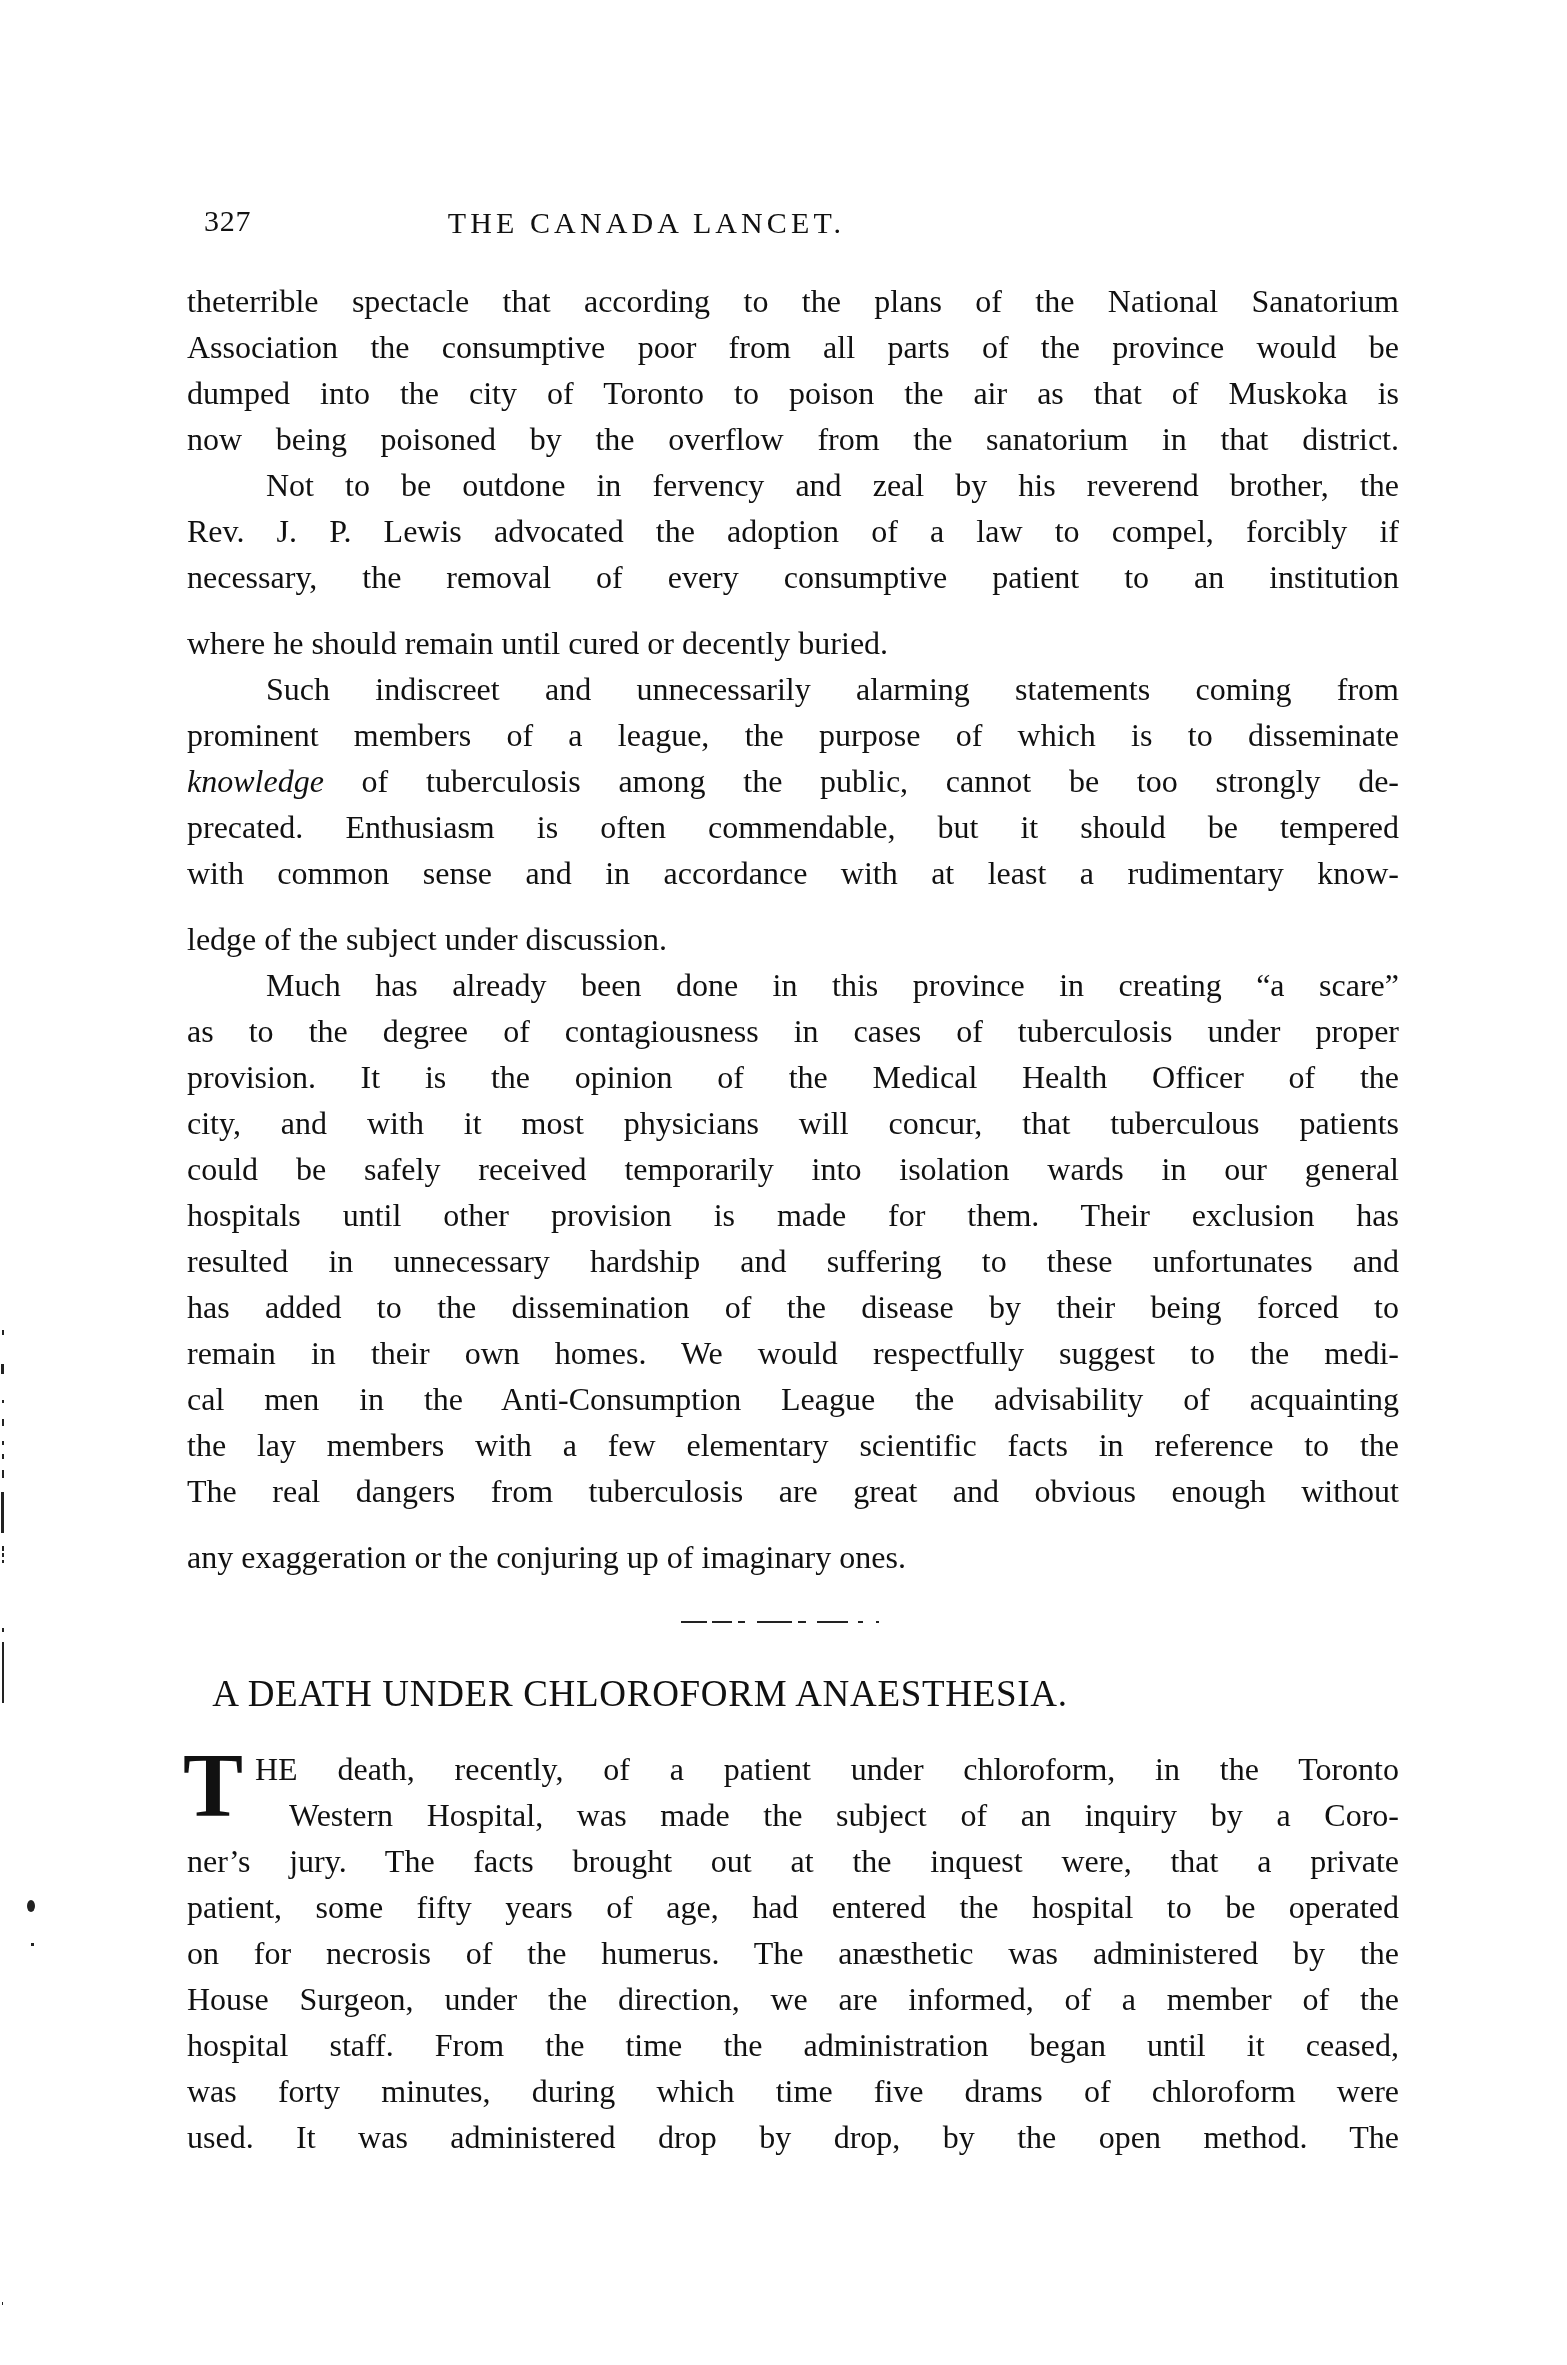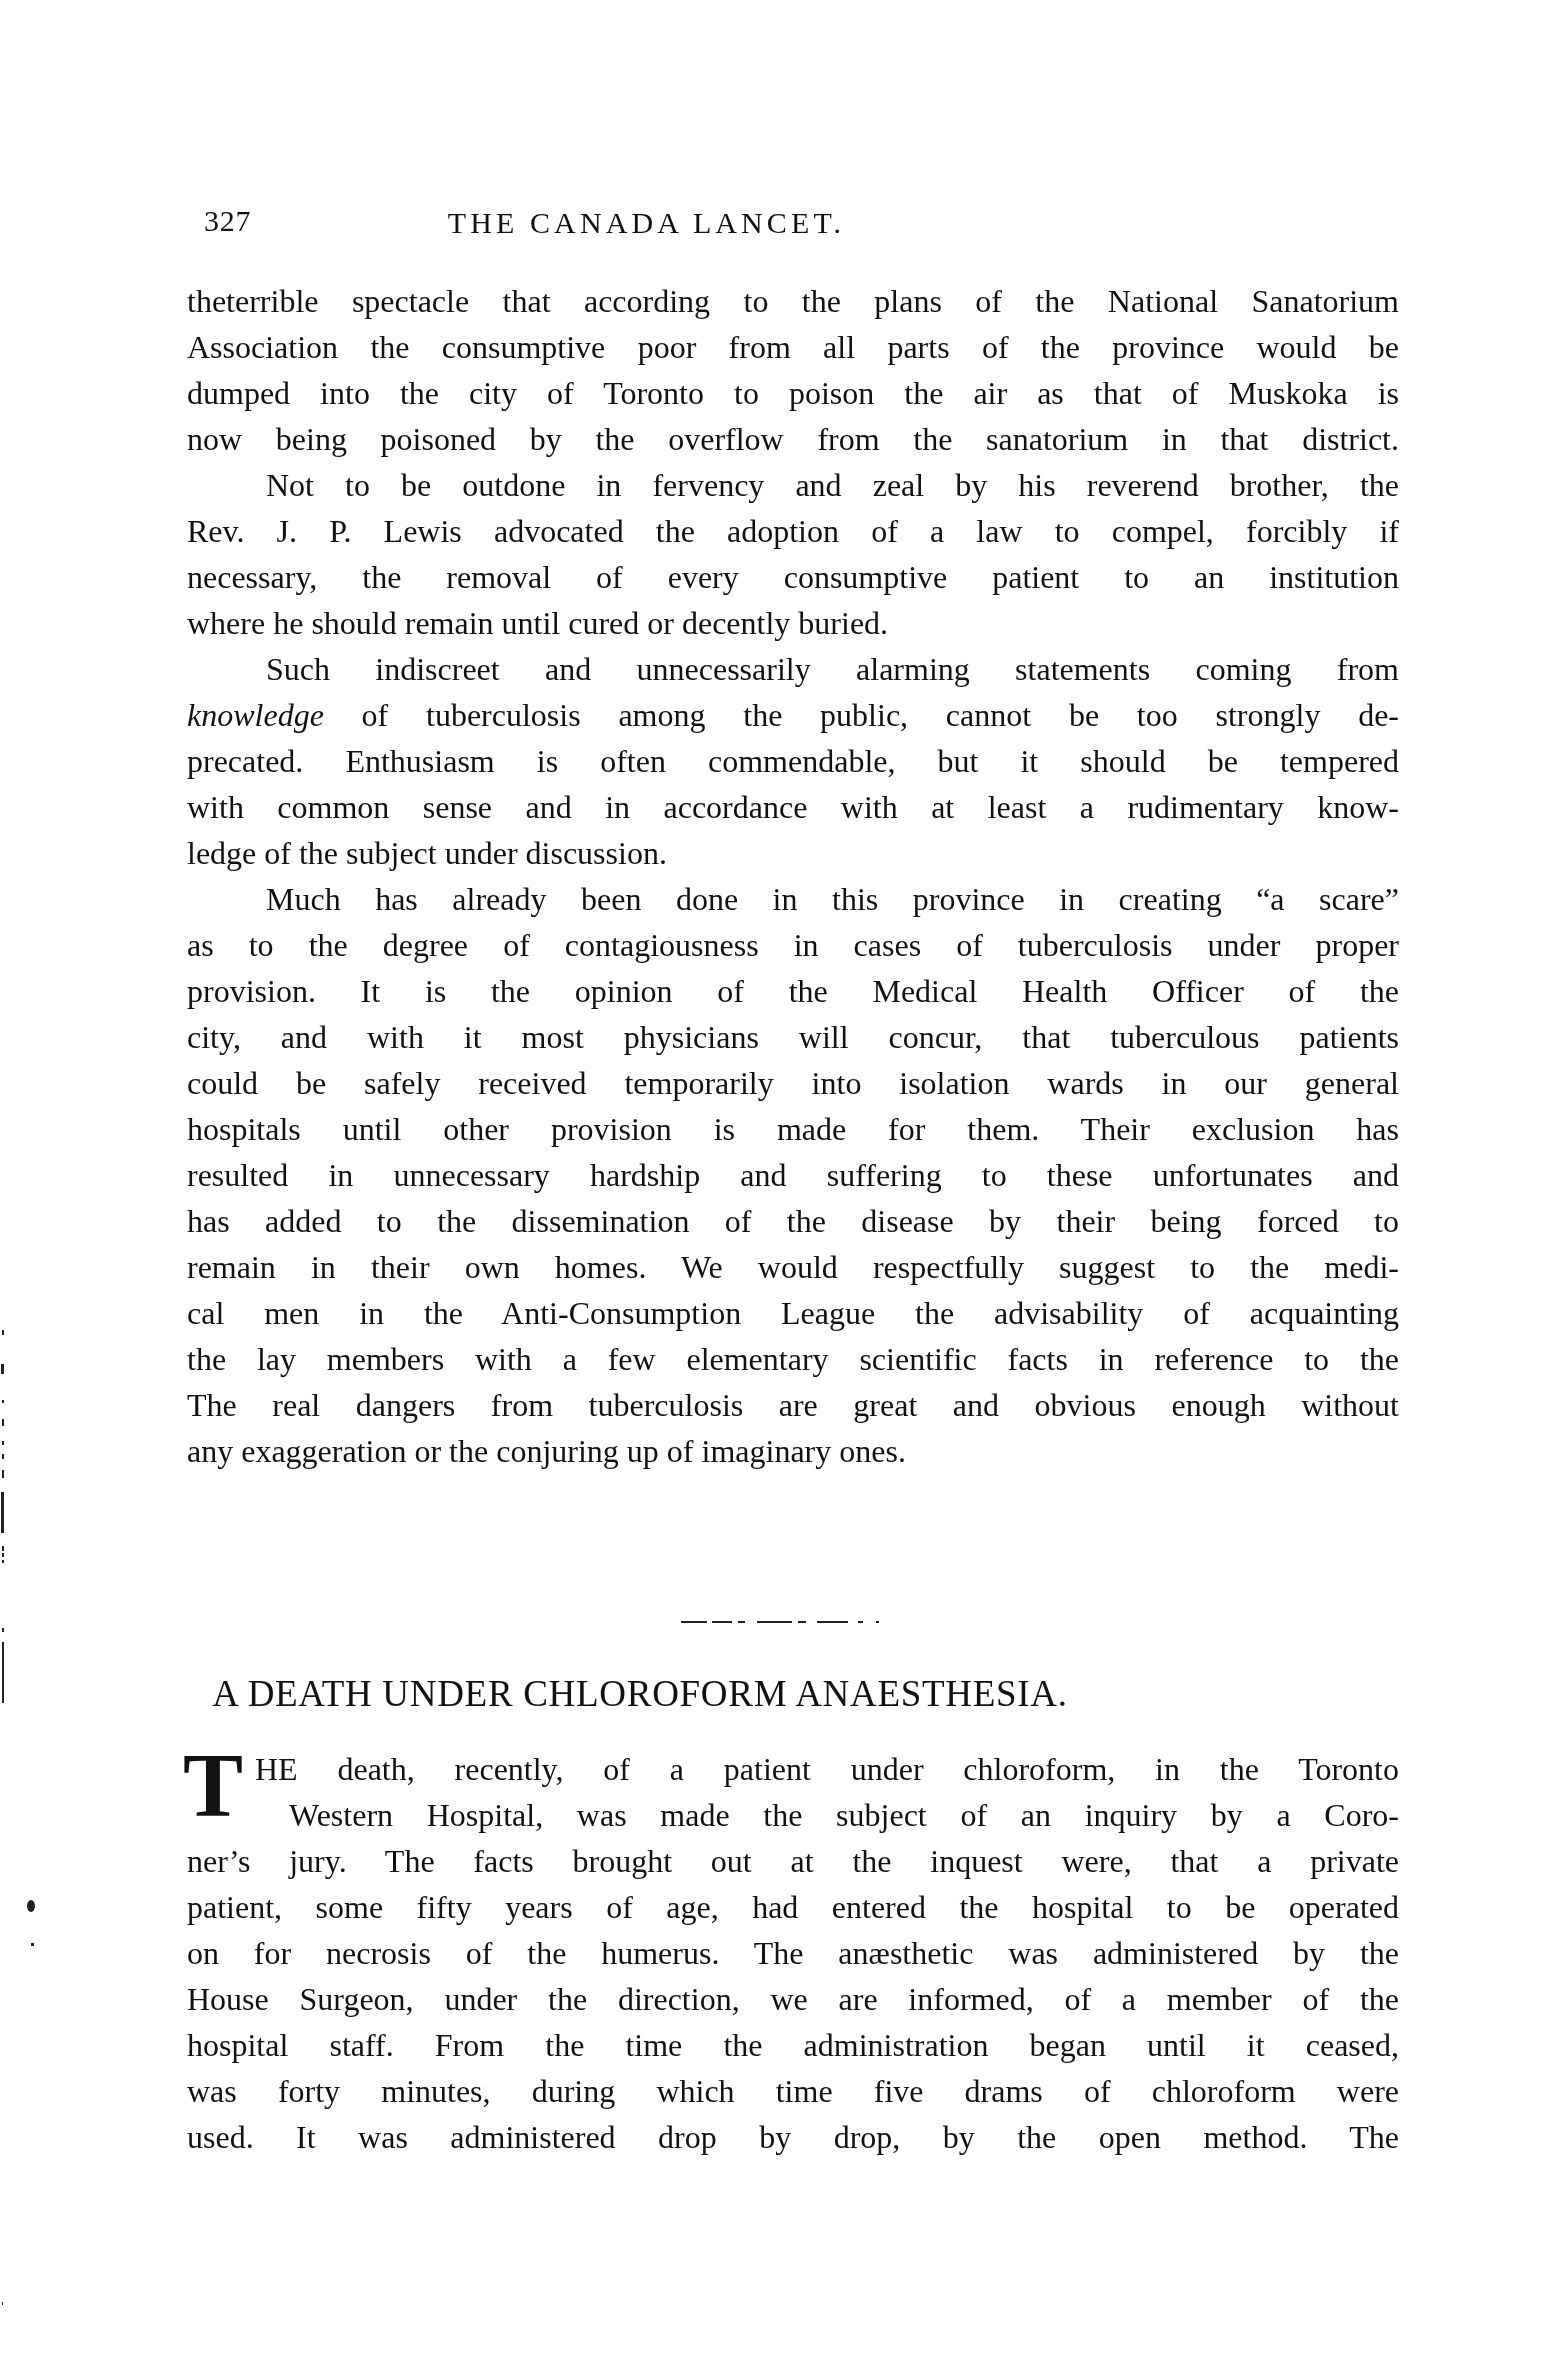--- a/index.html
+++ b/index.html
@@ -5,21 +5,21 @@
   html, body { margin: 0; padding: 0; background: #ffffff; }
   body { width: 1568px; height: 2366px; position: relative; overflow: hidden; color: #111; }
   .serif { font-family: "Liberation Serif", "DejaVu Serif", serif; }
 
   .running-head { position: absolute; left: 0; top: 0; width: 1568px; height: 245px; }
   .page-number { position: absolute; left: 204px; top: 204px; font-size: 30px; line-height: 34px; letter-spacing: 0.7px; }
   .journal-title { position: absolute; left: 0; width: 1264px; top: 208px; text-align: center; font-size: 30px; line-height: 30px; letter-spacing: 4.1px; padding-left: 29px; box-sizing: border-box; }
 
   .column { position: absolute; left: 187px; width: 1212px; }
   .line { display: block; height: 46px; line-height: 46px; font-size: 32px; white-space: nowrap; text-align: justify; text-align-last: justify; }
-  .line.last { text-align-last: left; }
+  .line.last { text-align-last: left; margin-top: 20px; }
   .line.indent { padding-left: 79px; }
   .line.indent-drop { padding-left: 102px; }
   .line.after-drop { padding-left: 68px; }
   .italic { font-style: italic; }
 
   #section1 { top: 278px; }
   .divider { position: absolute; left: 681px; top: 1621px; width: 204px; height: 2.7px; }
   .divider span { position: absolute; top: 0; height: 2px; background: #222; }
   .heading { position: absolute; left: 0; width: 1280px; top: 1672px; text-align: center; font-size: 37px; line-height: 44px; letter-spacing: 0.7px; padding-left: 0; }
   #section2 { top: 1746px; }
@@ -46,20 +46,21 @@
 
   <div>
     <span class="line indent">Not to be outdone in fervency and zeal by his reverend brother, the</span>
     <span class="line">Rev. J. P. Lewis advocated the adoption of a law to compel, forcibly if</span>
     <span class="line">necessary, the removal of every consumptive patient to an institution</span>
     <span class="line last">where he should remain until cured or decently buried.</span>
   </div>
 
   <div>
     <span class="line indent">Such indiscreet and unnecessarily alarming statements coming from</span>
+    <span class="line">prominent members of a league, the purpose of which is to disseminate</span>
     <span class="line"><span class="italic">knowledge</span> <span>of tuberculosis among the public, cannot be too strongly de-</span></span>
     <span class="line">precated. Enthusiasm is often commendable, but it should be tempered</span>
     <span class="line">with common sense and in accordance with at least a rudimentary know-</span>
     <span class="line last">ledge of the subject under discussion.</span>
   </div>
 
   <div>
     <span class="line indent">Much has already been done in this province in creating “a scare”</span>
     <span class="line">as to the degree of contagiousness in cases of tuberculosis under proper</span>
     <span class="line">provision. It is the opinion of the Medical Health Officer of the</span>

